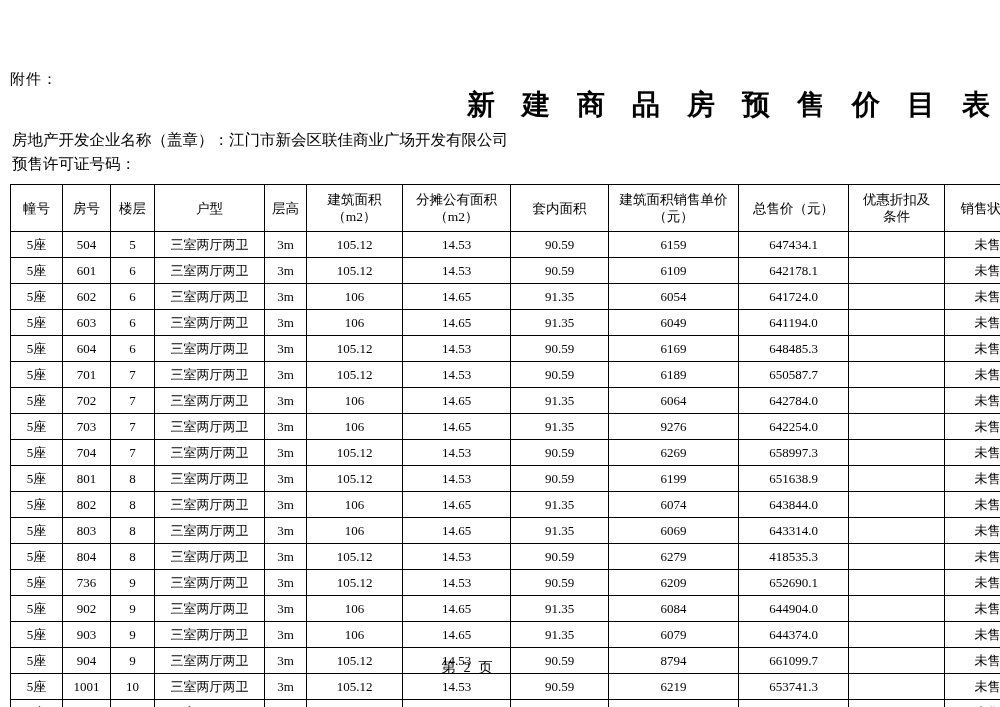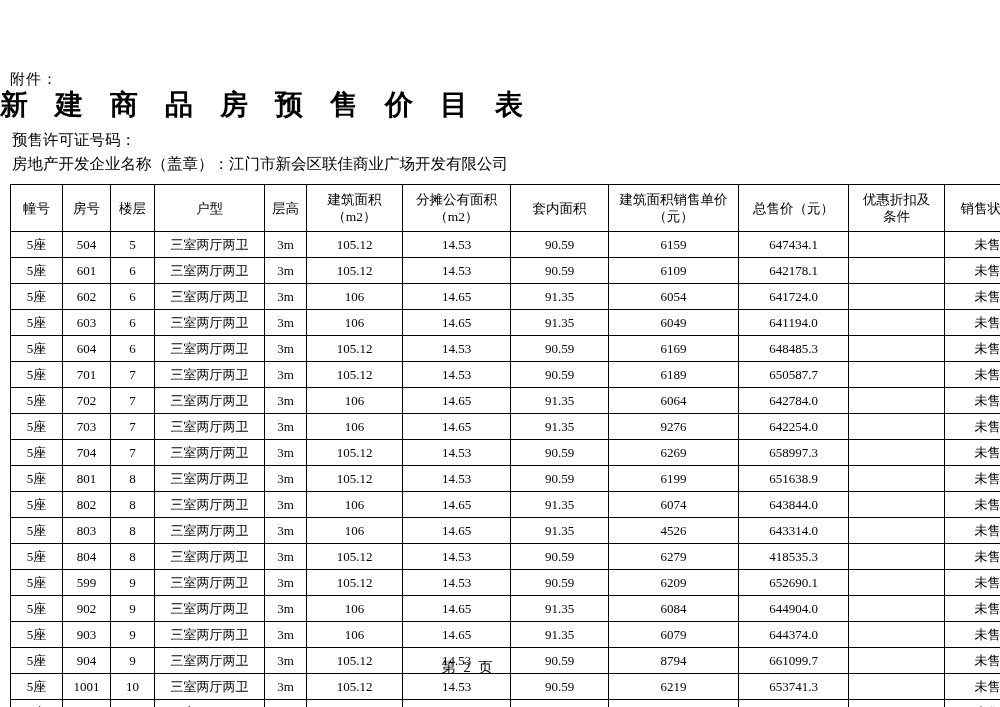--- a/index.html
+++ b/index.html
@@ -26,21 +26,21 @@
     left: 10px;
     top: 70px;
     font-size: 15px;
     letter-spacing: 1px;
   }
   .doc-title {
     position: absolute;
     left: 0;
     top: 86px;
     width: 1000px;
-    text-align: left;
+    text-align: right;
     font-size: 28px;
     font-weight: bold;
     letter-spacing: 10px;
     font-family: "Liberation Serif", "DejaVu Serif", serif;
   }
   .meta {
     position: absolute;
     top: 128px;
     left: 0;
     width: 1000px;
@@ -126,22 +126,22 @@
 <body>
 
 <div class="page">
 
   <div class="attach-label">附件：</div>
 
   <div class="doc-title">新 建 商 品 房 预 售 价 目 表</div>
 
   <div class="meta">
     <div class="meta-left">
+      <div>房地产开发企业名称（盖章）：江门市新会区联佳商业广场开发有限公司</div>
       <div>预售许可证号码：</div>
-      <div>房地产开发企业名称（盖章）：江门市新会区联佳商业广场开发有限公司</div>
     </div>
     <div class="meta-right">
     </div>
   </div>
 
 
   <table class="price">
     <colgroup>
       <col class="col-bld">
         <col class="col-room">
@@ -366,42 +366,42 @@
         </tr>
         <tr>
           <td>5座</td>
           <td>803</td>
           <td>8</td>
           <td>三室两厅两卫</td>
           <td>3m</td>
           <td>106</td>
           <td>14.65</td>
           <td>91.35</td>
-          <td>4526</td>
+          <td>6069</td>
           <td>643314.0</td>
           <td></td>
           <td>未售</td>
         </tr>
         <tr>
           <td>5座</td>
           <td>804</td>
           <td>8</td>
           <td>三室两厅两卫</td>
           <td>3m</td>
           <td>105.12</td>
           <td>14.53</td>
           <td>90.59</td>
           <td>6279</td>
           <td>418535.3</td>
           <td></td>
           <td>未售</td>
         </tr>
         <tr>
           <td>5座</td>
-          <td>599</td>
+          <td>736</td>
           <td>9</td>
           <td>三室两厅两卫</td>
           <td>3m</td>
           <td>105.12</td>
           <td>14.53</td>
           <td>90.59</td>
           <td>6209</td>
           <td>652690.1</td>
           <td></td>
           <td>未售</td>

